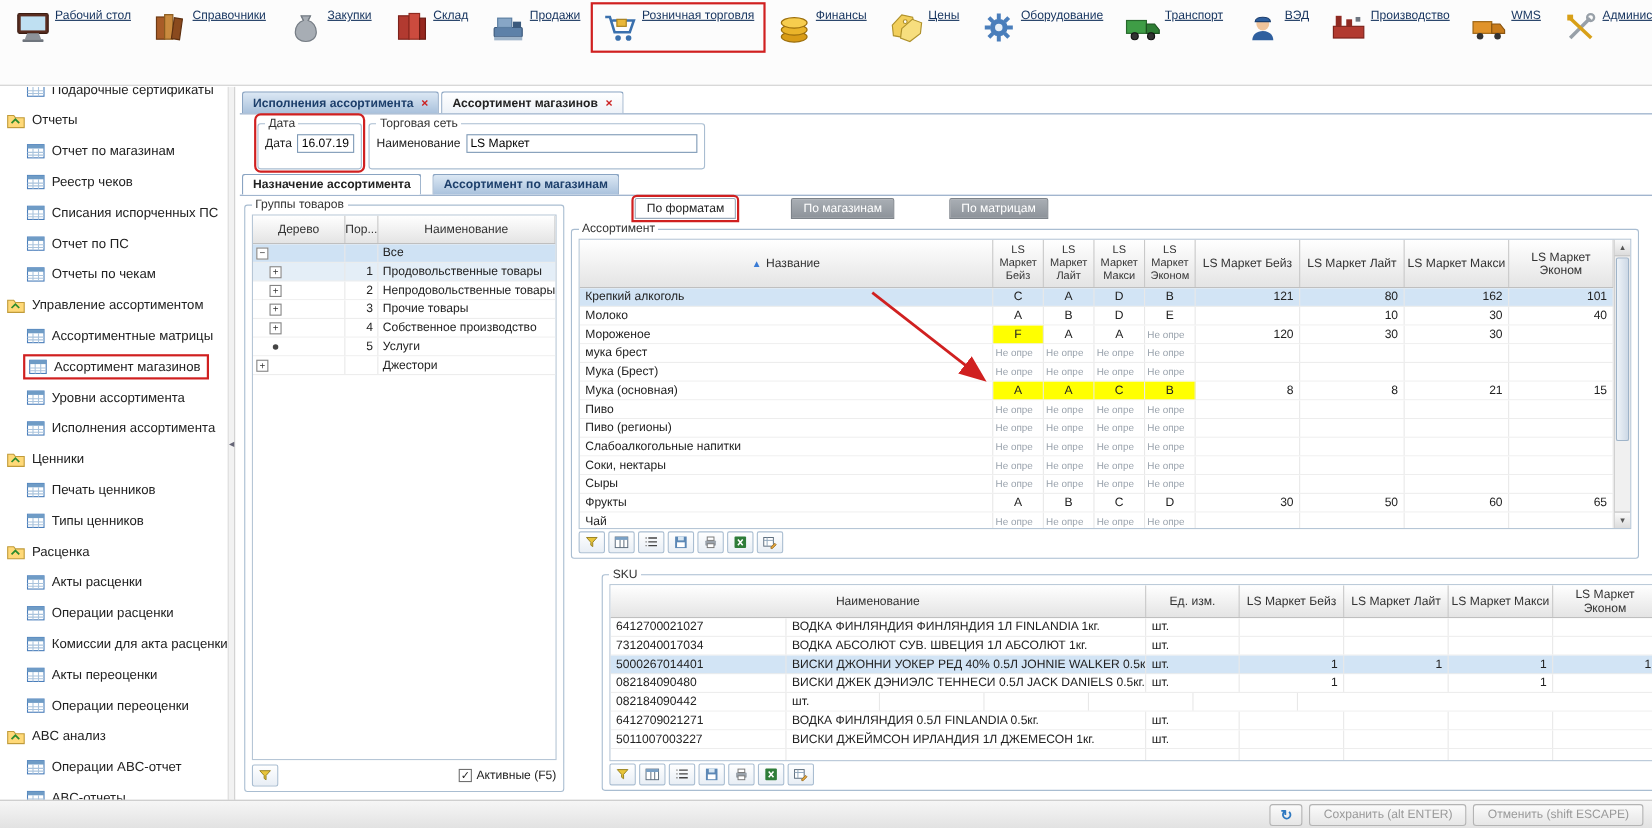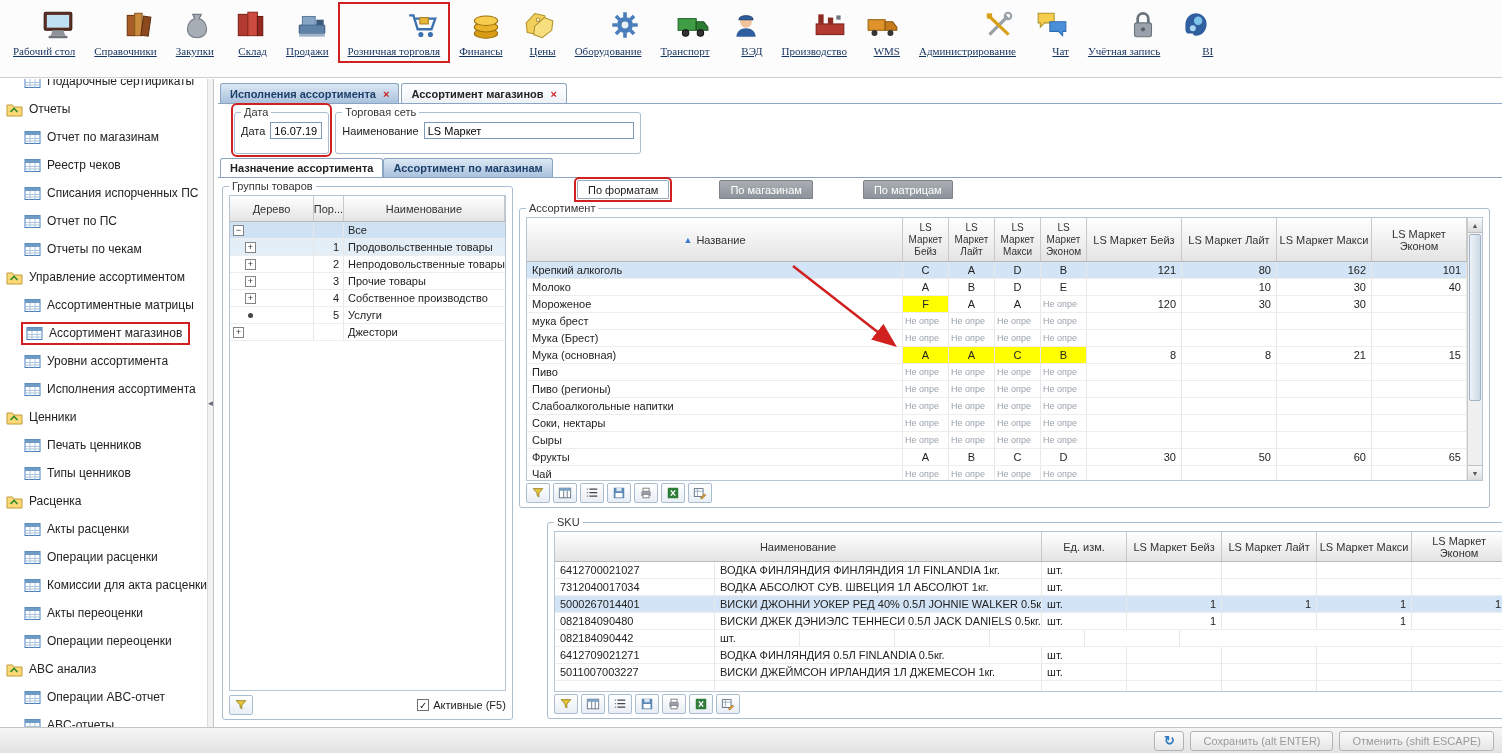--- a/index.html
+++ b/index.html
@@ -7,21 +7,21 @@
   html,body { background:#e8e8e8; }
   body { font-family:"Liberation Sans", sans-serif; font-size:12px; color:#222; }
   .app { position:relative; width:1502px; height:753px; background:#fff; overflow:hidden; }
 
   
   .annot { outline:2px solid #d02020; outline-offset:1px; }
   .arrow-overlay { position:absolute; left:0; top:0; width:1502px; height:753px; pointer-events:none; z-index:60; }
 
   
   .topbar { position:absolute; top:0; left:0; width:100%; height:78px; background:#fcfcfc; border-bottom:1px solid #cfcfcf; display:flex; align-items:flex-start; padding:5px 4px 0 6px; gap:5px; z-index:5; }
-  .tb-item { display:flex; flex-direction:column; align-items:flex-end; gap:3px; padding:3px 7px; cursor:pointer;font-family:Liberation Serif, serif; }
+  .tb-item { display:flex; flex-direction:row; align-items:flex-start; gap:3px; padding:3px 7px; cursor:pointer; }
   .tb-icon { width:34px; height:34px; }
   .tb-icon svg { width:34px; height:34px; display:block; }
   .tb-label { font-size:11px; color:#15335e; text-decoration:underline; white-space:nowrap; }
 
   
   .sidebar { position:absolute; top:79px; left:0; width:207px; height:648px; background:#fff; overflow:hidden; }
   .sb-tree { margin-top:-12px; }
   .sb-item { height:28px; display:flex; align-items:center; cursor:pointer; }
   .sb-folder { padding-left:6px; }
   .sb-leaf { padding-left:24px; }
@@ -44,21 +44,21 @@
 
   .filters { position:absolute; top:27px; left:20px; height:48px; display:flex; gap:6px; align-items:stretch; }
   fieldset.fs { border:1px solid #a9bdd1; border-radius:3px; padding:2px 6px 4px; background:#fff; }
   fieldset.fs legend { font-size:11px; color:#333; padding:0 3px; }
   .frow { display:flex; align-items:center; margin-top:2px; }
   .flabel { font-size:11px; color:#222; margin-right:5px; white-space:nowrap; }
   .tinput { border:1px solid #7e99b6; height:17px; font-size:11px; font-family:inherit; padding:0 3px; background:#fff; }
   .date-input { width:52px; }
   .net-input { width:210px; }
 
-  .view-tabs { position:absolute; top:79px; left:4px; right:0; height:20px; display:flex; gap:0; border-bottom:1px solid #8aa4c2; padding-left:2px; }
+  .view-tabs { position:absolute; top:79px; left:4px; right:0; height:20px; display:flex; gap:10px; border-bottom:1px solid #8aa4c2; padding-left:2px; }
   .vtab { display:flex; align-items:center; padding:0 9px; height:19px; border:1px solid #8aa4c2; border-bottom:none; border-radius:3px 3px 0 0; background:linear-gradient(180deg,#dce8f4,#a9c1dc); font-size:11px; font-weight:bold; color:#1d3f6b; cursor:pointer; }
   .vtab.active { background:#fff; color:#222; }
 
   
   .groups-panel { position:absolute; top:101px; left:8px; width:288px; height:540px; display:flex; flex-direction:column; padding:1px 4px 4px; }
   .g-table { flex:1; border:1px solid #b6c6d6; display:flex; flex-direction:column; overflow:hidden; margin-top:1px; background:#fff; }
   .g-header { display:flex; height:26px; background:linear-gradient(#ffffff,#e4e4e4); border-bottom:1px solid #b9b9b9; flex:0 0 auto; }
   .g-header .h { display:flex; align-items:center; justify-content:center; font-size:11px; color:#333; border-right:1px solid #c9c9c9; }
   .g-tree { width:84px; flex:0 0 auto; }
   .g-num { width:30px; flex:0 0 auto; }

